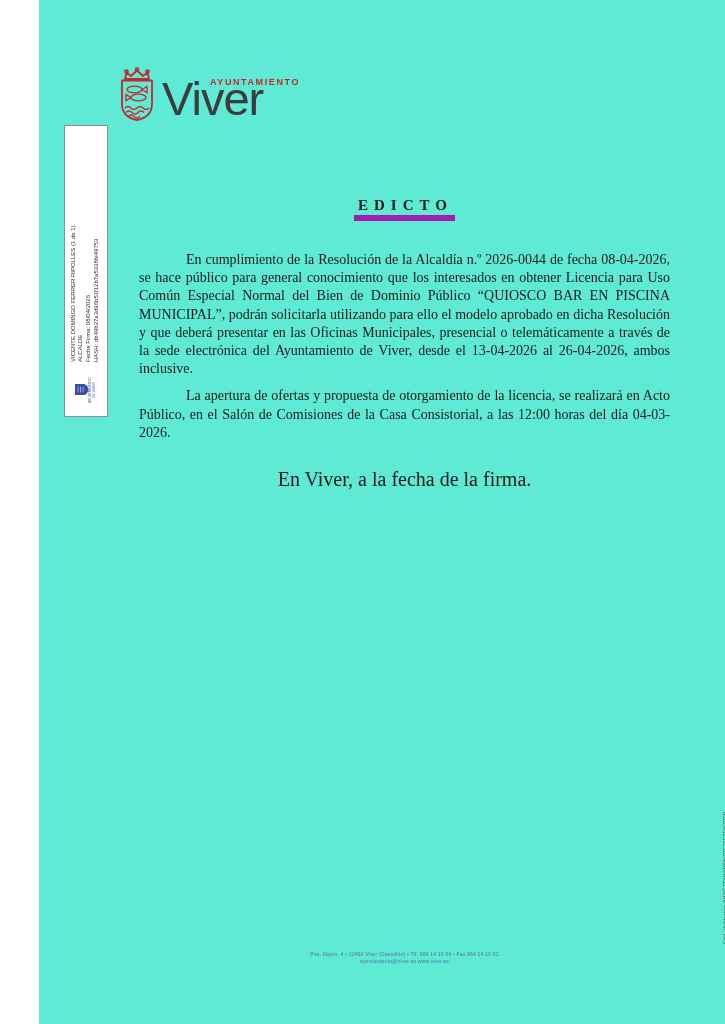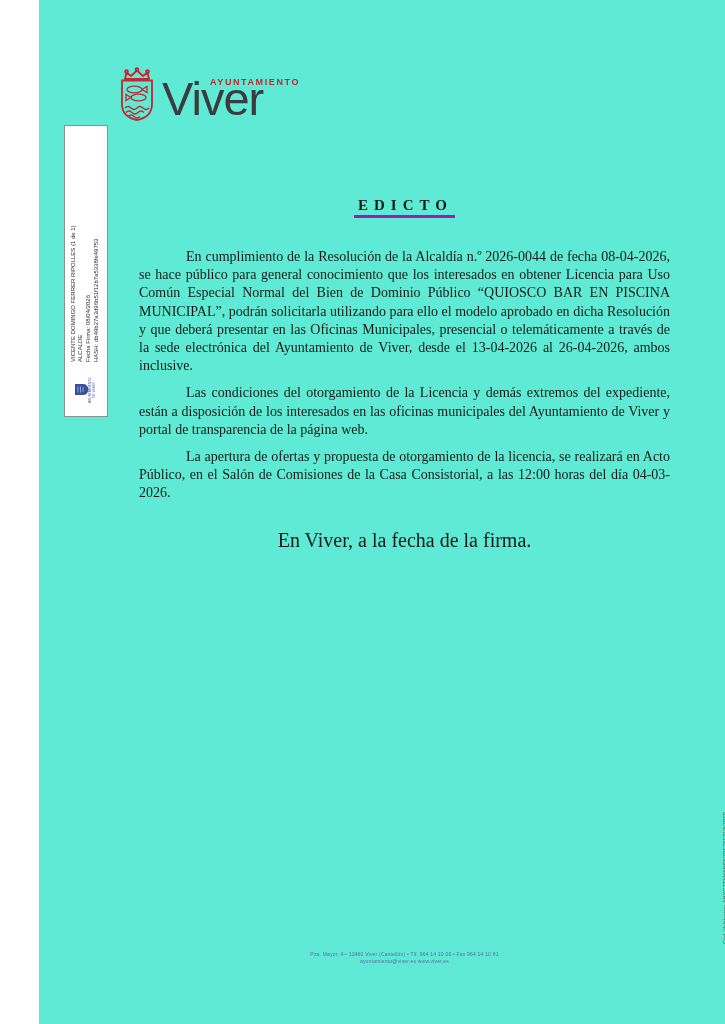--- a/index.html
+++ b/index.html
@@ -45,21 +45,21 @@
   .leftbox-lines{
     font-family:"Liberation Sans",sans-serif;font-size:6px;line-height:7.6px;
     color:#2d2d2d;white-space:nowrap;
   }
 
   
   .content{position:absolute;left:100px;top:196px;width:531px;}
   .title-wrap{text-align:center;margin:0 0 30px 0;}
   .title{
     display:inline-block;font-weight:bold;font-size:15px;letter-spacing:6px;
-    border-bottom:3px solid #a21caf;padding:0 2px 1px 4px;
+    border-bottom:6px solid #a21caf;padding:0 2px 1px 4px;
   }
   .content p.body{
     margin:0 0 9px 0;font-size:14px;line-height:18.2px;
     text-align:justify;text-indent:47px;
   }
   .closing p{margin:0;text-align:center;font-size:20px;line-height:18.2px;}
   .closing .place{margin-top:28px;}
   .closing .note{margin-top:27px;}
   .closing .role{margin-top:32px;white-space:pre;}
   .closing .signer{margin-top:28px;}
@@ -128,21 +128,20 @@
       <div>Fecha Firma: 08/04/2026</div>
       <div>HASH: db49b27a3d96b51f12b7a5338fe49753</div>
     </span>
   </div>
 
   <div class="content">
     <div class="title-wrap">
       <span class="title">EDICTO</span>
     </div>
     <p class="body">En cumplimiento de la Resolución de la Alcaldía n.º 2026-0044 de fecha 08-04-2026, se hace público para general conocimiento que los interesados en obtener Licencia para Uso Común Especial Normal del Bien de Dominio Público “QUIOSCO BAR EN PISCINA MUNICIPAL”, podrán solicitarla utilizando para ello el modelo aprobado en dicha Resolución y que deberá presentar en las Oficinas Municipales, presencial o telemáticamente a través de la sede electrónica del Ayuntamiento de Viver, desde el 13-04-2026 al 26-04-2026, ambos inclusive.</p>
-    <p class="body">Las condiciones del otorgamiento de la Licencia y demás extremos del expediente, están a disposición de los interesados en las oficinas municipales del Ayuntamiento de Viver y portal de transparencia de la página web.</p>
     <p class="body">La apertura de ofertas y propuesta de otorgamiento de la licencia, se realizará en Acto Público, en el Salón de Comisiones de la Casa Consistorial, a las 12:00 horas del día 04-03-2026.</p>
 
     <div class="closing">
       <p class="place">En Viver, a la fecha de la firma.</p>
     </div>
   </div>
 
   <div class="footer">
     <div>Pza. Mayor, 4 • 12460 Viver (Castellón) • Tlf. 964 14 10 06 • Fax 964 14 10 81</div>
     <div>ayuntamiento@viver.es  www.viver.es</div>

